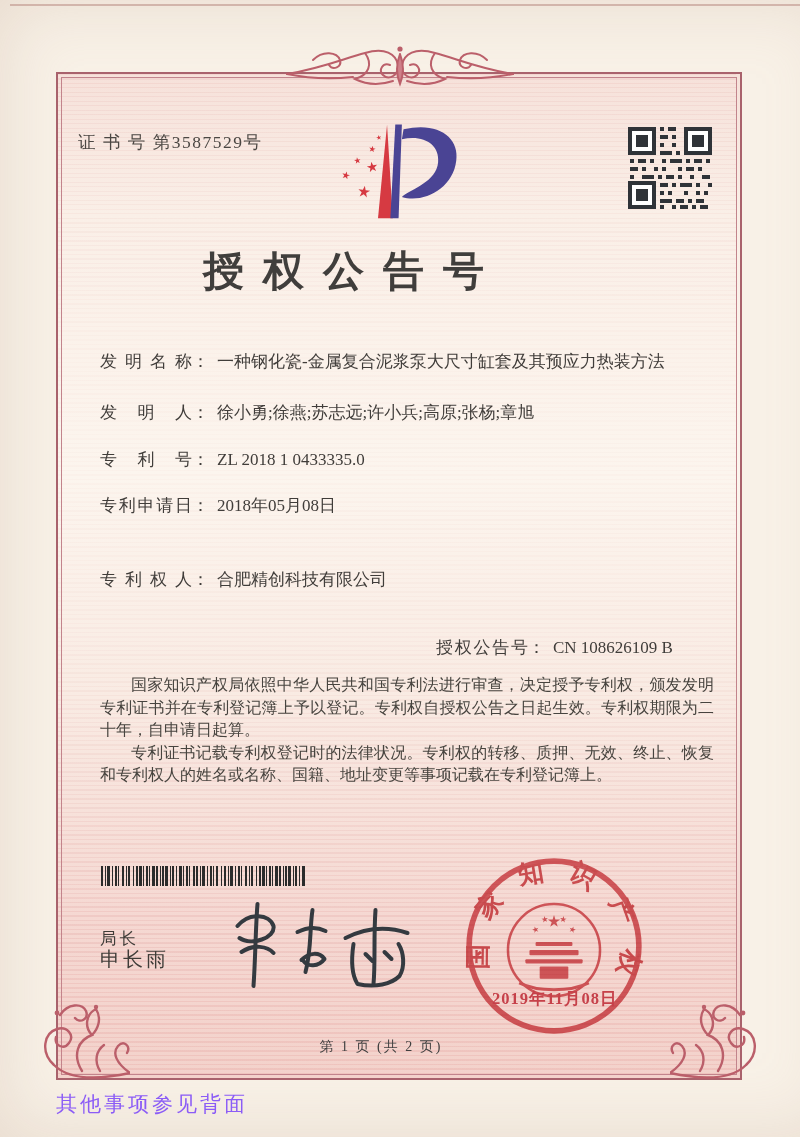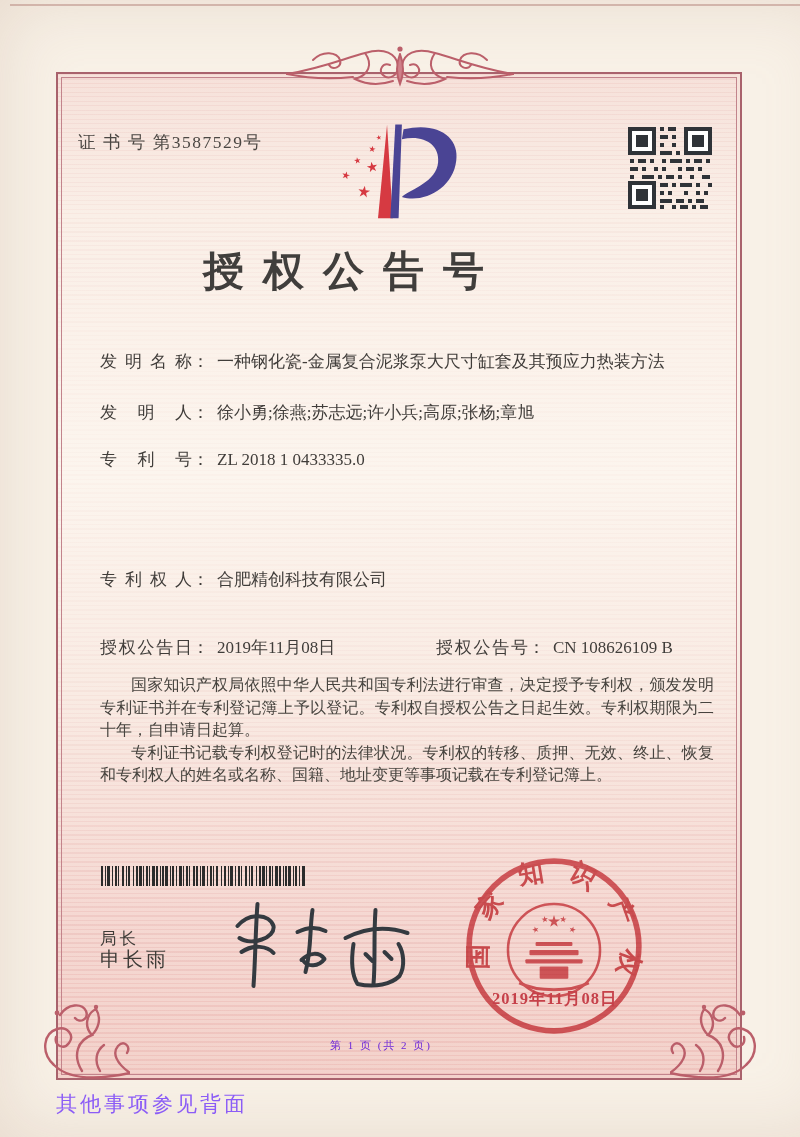--- a/index.html
+++ b/index.html
@@ -31,21 +31,21 @@
   
   #legal{left:100px;top:674px;width:614px;font-size:16px;line-height:22.5px;color:#47443f;text-align:justify;}
   #legal p{margin:0;text-indent:31px;}
   
   #barcode{left:100px;top:866px;}
   #officer-title{left:100px;top:928px;font-size:16.5px;color:#3f3c38;letter-spacing:3px;}
   #officer-name{left:100px;top:946px;font-size:20px;color:#3f3c38;letter-spacing:3px;}
   #signature{left:205px;top:898px;}
   #seal{left:464px;top:856px;mix-blend-mode:multiply;opacity:.92;}
   #seal-date{left:492px;top:988px;width:170px;font-size:16.5px;color:#c6414a;letter-spacing:1px;font-weight:bold;}
-  #page-num{left:56px;top:1038px;width:650px;text-align:center;font-size:11px;color:#6d28d9;letter-spacing:2px;}
+  #page-num{left:56px;top:1038px;width:650px;text-align:center;font-size:14px;color:#404040;letter-spacing:2px;}
   #back-note{left:56px;top:1090px;width:688px;text-align:left;font-size:21px;color:#8b5cf6;letter-spacing:3px;}
   .flourish{color:#bb5f6a;}
   svg{display:block;}
 </style>
 </head>
 <body>
 
 <div id="page">
 
   <svg width="0" height="0" style="position:absolute" aria-hidden="true">
@@ -154,27 +154,27 @@
 
   <div class="row" style="top:350px">
     <span class="flabel">发明名称</span><span class="fcolon">：</span><span class="fvalue">一种钢化瓷-金属复合泥浆泵大尺寸缸套及其预应力热装方法</span>
   </div>
   <div class="row" style="top:401px">
     <span class="flabel">发明人</span><span class="fcolon">：</span><span class="fvalue">徐小勇;徐燕;苏志远;许小兵;高原;张杨;章旭</span>
   </div>
   <div class="row" style="top:448px">
     <span class="flabel">专利号</span><span class="fcolon">：</span><span class="fvalue">ZL 2018 1 0433335.0</span>
   </div>
+  <div class="row" style="top:494px">
+    <span class="flabel">专利申请日</span><span class="fcolon">：</span><span class="fvalue">2018年05月08日</span>
+  </div>
   <div class="row" style="top:568px">
     <span class="flabel">专利权人</span><span class="fcolon">：</span><span class="fvalue">合肥精创科技有限公司</span>
   </div>
   <div class="row" style="top:636px">
-    <span>
-      <span class="flabel">授权公告日</span><span class="fcolon">：</span><span class="fvalue" style="width:auto">2019年11月08日</span>
-    </span>
     <span class="g2">
       <span class="flabel">授权公告号</span><span class="fcolon">：</span><span class="fvalue" style="width:auto">CN 108626109 B</span>
     </span>
   </div>
 
   <div id="legal" class="abs">
     <p>国家知识产权局依照中华人民共和国专利法进行审查，决定授予专利权，颁发发明专利证书并在专利登记簿上予以登记。专利权自授权公告之日起生效。专利权期限为二十年，自申请日起算。</p>
     <p>专利证书记载专利权登记时的法律状况。专利权的转移、质押、无效、终止、恢复和专利权人的姓名或名称、国籍、地址变更等事项记载在专利登记簿上。</p>
   </div>
 

